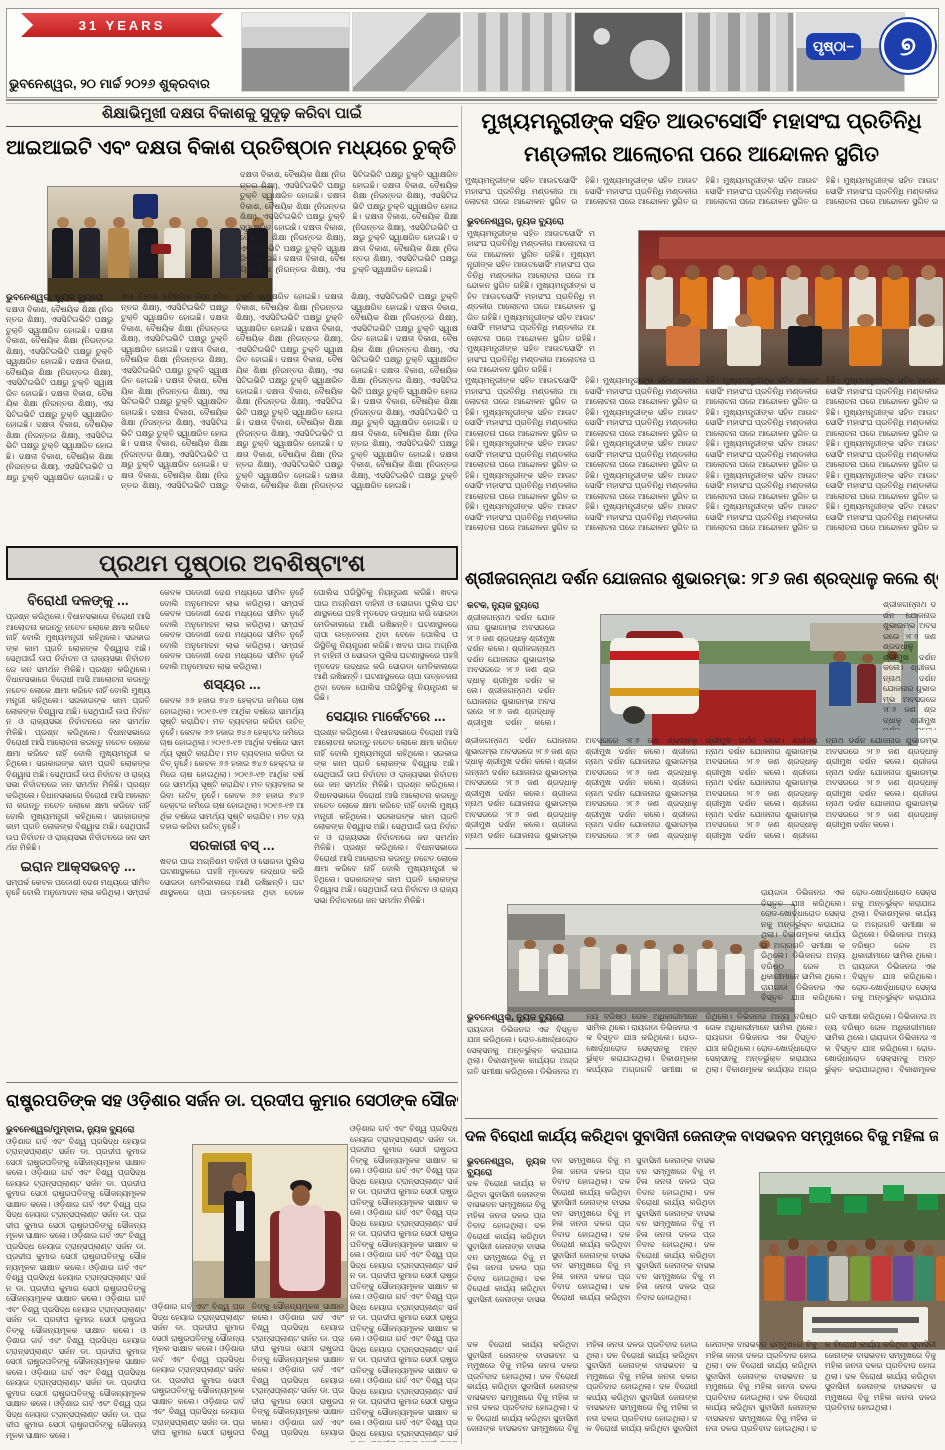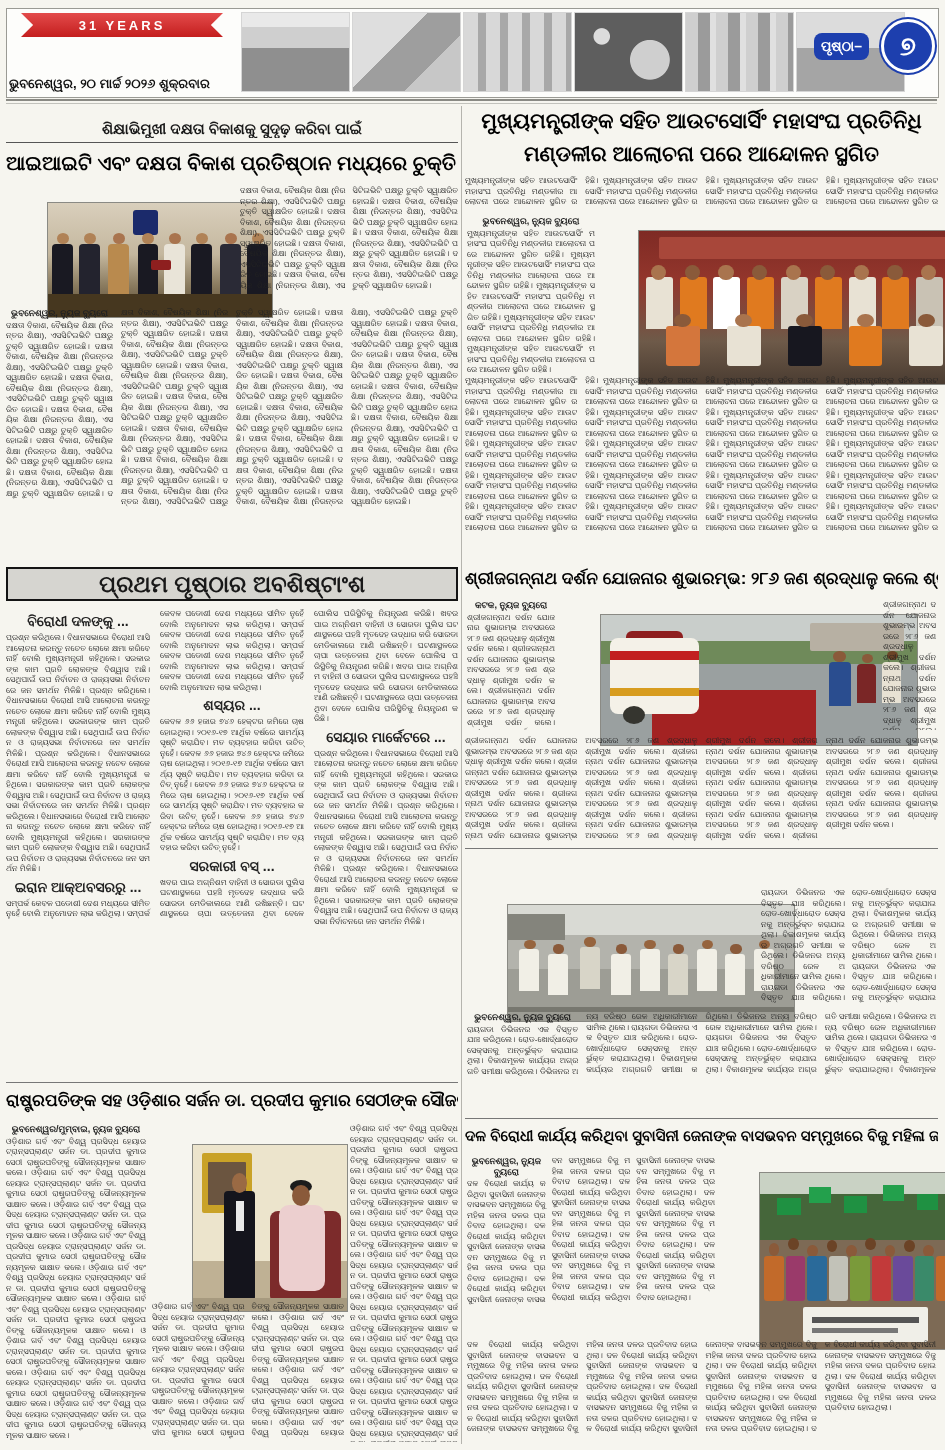--- a/index.html
+++ b/index.html
@@ -19,53 +19,53 @@
   .dateline{position:absolute;left:0;bottom:1px;width:100%;text-align:left;font-size:13px;font-weight:bold;
         color:#101010;white-space:nowrap;overflow:hidden;}
   .strip{position:absolute;left:234px;top:3px;height:80px;display:flex;gap:2px;}
   .sp{width:109px;height:80px;filter:grayscale(1);border:1px solid #d5d5d0;box-sizing:border-box;}
   .sp1{background:linear-gradient(180deg,#e9e9e9 0 18%,#cfcfcf 18% 45%,#8f8f8f 45% 100%);}
   .sp2{background:linear-gradient(135deg,#dedede 0 40%,#9e9e9e 40% 70%,#c7c7c7 70% 100%);}
   .sp3{background:repeating-linear-gradient(90deg,#d8d8d8 0 14px,#a8a8a8 14px 22px);}
   .sp4{background-color:#5e5e5e;background-image:radial-gradient(circle at 70% 60%,#cfcfcf 0 22%,transparent 23%),radial-gradient(circle at 25% 30%,#dcdcdc 0 8%,transparent 9%);}
   .sp5{background:repeating-linear-gradient(90deg,#cfcfcf 0 12px,#9b9b9b 12px 24px,#e0e0e0 24px 30px);}
   .sp6{background:linear-gradient(180deg,#dcdcdc 0 45%,#a5a5a5 45% 100%);}
-  .badge{position:absolute;right:3px;top:10px;display:flex;align-items:center;gap:12px;}
+  .badge{position:absolute;right:3px;top:10px;display:flex;align-items:center;gap:20px;}
   .badge-label{background:var(--accent-blue,#1d3fae);color:#fff;font-weight:bold;font-size:14px;
         padding:5px 7px;border-radius:8px;white-space:nowrap;}
   .badge-circle{width:48px;height:48px;border-radius:50%;background:var(--accent-blue,#1d3fae);
         border:3px solid #fff;box-shadow:0 0 0 2px var(--accent-blue,#1d3fae);color:#fff;
         font-size:26px;font-weight:bold;display:flex;align-items:center;justify-content:center;}
   .rule-top{position:absolute;left:6px;top:99px;width:931px;border-top:2px solid #8a8a84;border-bottom:1px solid #c2c2bc;height:2px;}
   .vdiv{position:absolute;left:461px;top:106px;width:1px;height:1338px;background:#b5b4ae;}
   .hrule{position:absolute;height:1px;background:#555;}
   
   .kicker{position:absolute;width:100%;text-align:center;font-weight:bold;font-size:15px;
         white-space:nowrap;overflow:hidden;}
   .headline{position:absolute;width:100%;text-align:center;font-weight:bold;color:#000;
         overflow:hidden;}
   .h1line{white-space:nowrap;}
-  .byline{font-weight:bold;text-align:center;font-size:9px;display:block;margin-bottom:2px;}
+  .byline{font-weight:bold;font-size:9px;display:block;margin-bottom:2px;}
   .cols{position:absolute;font-size:8px;line-height:10.5px;text-align:justify;color:#222;
         overflow:hidden;word-break:break-all;}
   .subhead{font-weight:bold;font-size:14px;text-align:center;margin:4px 0;line-height:16px;
         word-break:keep-all;white-space:nowrap;overflow:hidden;}
   .photo{position:absolute;overflow:hidden;border:1px solid #8a8a84;box-sizing:border-box;}
   .photo i{position:absolute;display:block;}
   
   .ph-mou{background:linear-gradient(180deg,#d9cfbc 0%,#c4b79e 45%,#8b7c60 72%,#50422f 100%);}
   .ph-cm{background:linear-gradient(180deg,#7e2a24 0%,#93362c 32%,#6e5a49 72%,#4a3c31 100%);}
   .ph-darshan{background:linear-gradient(180deg,#c9cecb 0 20%,#6f8a5a 20% 38%,#9aa0a0 38% 100%);}
   .ph-rail{background:linear-gradient(180deg,#d9dad4 0 26%,#b3b3ac 26% 55%,#9d9d95 55% 100%);}
   .ph-president{background:linear-gradient(180deg,#ece4cc 0 70%,#bfb194 70% 100%);}
   .ph-protest{background:linear-gradient(180deg,#c9d2c4 0 12%,#45663a 12% 38%,#7d6a55 38% 100%);}
   
-  .art-a{position:absolute;left:6px;top:104px;width:452px;height:440px;margin-top:16px;}
+  .art-a{position:absolute;left:6px;top:104px;width:452px;height:440px;}
   .art-b{position:absolute;left:465px;top:104px;width:473px;height:440px;}
-  .cont{position:absolute;left:6px;top:546px;width:452px;height:532px;margin-top:21px;}
+  .cont{position:absolute;left:6px;top:546px;width:452px;height:532px;}
   .banner{position:absolute;left:0;top:0;width:100%;height:34px;background:var(--banner-gray,#d6d5d0);
         border:2px solid #141414;box-sizing:border-box;display:flex;align-items:center;justify-content:center;
         font-weight:bold;font-size:23px;white-space:nowrap;overflow:hidden;}
   .art-c{position:absolute;left:465px;top:550px;width:473px;height:298px;}
   .art-d{position:absolute;left:465px;top:848px;width:473px;height:232px;}
   .art-e{position:absolute;left:6px;top:1082px;width:452px;height:362px;}
   .art-f{position:absolute;left:465px;top:1118px;width:473px;height:326px;}
 </style>
 </head>
 <body>
@@ -166,21 +166,21 @@
         <i style="left: 82.5%; top: 54%; width: 5%; height: 9%; background: rgb(138, 90, 58); border-radius: 50%;"></i>
       </figure>
     <div class="cols" style="left:0;top:272px;width:473px;height:166px;column-count:4;column-gap:8px;">ମୁଖ୍ୟମନ୍ତ୍ରୀଙ୍କ ସହିତ ଆଉଟସୋର୍ସିଂ ମହାସଂଘ ପ୍ରତିନିଧି ମଣ୍ଡଳୀର ଆଲୋଚନା ପରେ ଆନ୍ଦୋଳନ ସ୍ଥଗିତ ରହିଛି। ମୁଖ୍ୟମନ୍ତ୍ରୀଙ୍କ ସହିତ ଆଉଟସୋର୍ସିଂ ମହାସଂଘ ପ୍ରତିନିଧି ମଣ୍ଡଳୀର ଆଲୋଚନା ପରେ ଆନ୍ଦୋଳନ ସ୍ଥଗିତ ରହିଛି। ମୁଖ୍ୟମନ୍ତ୍ରୀଙ୍କ ସହିତ ଆଉଟସୋର୍ସିଂ ମହାସଂଘ ପ୍ରତିନିଧି ମଣ୍ଡଳୀର ଆଲୋଚନା ପରେ ଆନ୍ଦୋଳନ ସ୍ଥଗିତ ରହିଛି। ମୁଖ୍ୟମନ୍ତ୍ରୀଙ୍କ ସହିତ ଆଉଟସୋର୍ସିଂ ମହାସଂଘ ପ୍ରତିନିଧି ମଣ୍ଡଳୀର ଆଲୋଚନା ପରେ ଆନ୍ଦୋଳନ ସ୍ଥଗିତ ରହିଛି। ମୁଖ୍ୟମନ୍ତ୍ରୀଙ୍କ ସହିତ ଆଉଟସୋର୍ସିଂ ମହାସଂଘ ପ୍ରତିନିଧି ମଣ୍ଡଳୀର ଆଲୋଚନା ପରେ ଆନ୍ଦୋଳନ ସ୍ଥଗିତ ରହିଛି। ମୁଖ୍ୟମନ୍ତ୍ରୀଙ୍କ ସହିତ ଆଉଟସୋର୍ସିଂ ମହାସଂଘ ପ୍ରତିନିଧି ମଣ୍ଡଳୀର ଆଲୋଚନା ପରେ ଆନ୍ଦୋଳନ ସ୍ଥଗିତ ରହିଛି। ମୁଖ୍ୟମନ୍ତ୍ରୀଙ୍କ ସହିତ ଆଉଟସୋର୍ସିଂ ମହାସଂଘ ପ୍ରତିନିଧି ମଣ୍ଡଳୀର ଆଲୋଚନା ପରେ ଆନ୍ଦୋଳନ ସ୍ଥଗିତ ରହିଛି। ମୁଖ୍ୟମନ୍ତ୍ରୀଙ୍କ ସହିତ ଆଉଟସୋର୍ସିଂ ମହାସଂଘ ପ୍ରତିନିଧି ମଣ୍ଡଳୀର ଆଲୋଚନା ପରେ ଆନ୍ଦୋଳନ ସ୍ଥଗିତ ରହିଛି। ମୁଖ୍ୟମନ୍ତ୍ରୀଙ୍କ ସହିତ ଆଉଟସୋର୍ସିଂ ମହାସଂଘ ପ୍ରତିନିଧି ମଣ୍ଡଳୀର ଆଲୋଚନା ପରେ ଆନ୍ଦୋଳନ ସ୍ଥଗିତ ରହିଛି। ମୁଖ୍ୟମନ୍ତ୍ରୀଙ୍କ ସହିତ ଆଉଟସୋର୍ସିଂ ମହାସଂଘ ପ୍ରତିନିଧି ମଣ୍ଡଳୀର ଆଲୋଚନା ପରେ ଆନ୍ଦୋଳନ ସ୍ଥଗିତ ରହିଛି। ମୁଖ୍ୟମନ୍ତ୍ରୀଙ୍କ ସହିତ ଆଉଟସୋର୍ସିଂ ମହାସଂଘ ପ୍ରତିନିଧି ମଣ୍ଡଳୀର ଆଲୋଚନା ପରେ ଆନ୍ଦୋଳନ ସ୍ଥଗିତ ରହିଛି। ମୁଖ୍ୟମନ୍ତ୍ରୀଙ୍କ ସହିତ ଆଉଟସୋର୍ସିଂ ମହାସଂଘ ପ୍ରତିନିଧି ମଣ୍ଡଳୀର ଆଲୋଚନା ପରେ ଆନ୍ଦୋଳନ ସ୍ଥଗିତ ରହିଛି। ମୁଖ୍ୟମନ୍ତ୍ରୀଙ୍କ ସହିତ ଆଉଟସୋର୍ସିଂ ମହାସଂଘ ପ୍ରତିନିଧି ମଣ୍ଡଳୀର ଆଲୋଚନା ପରେ ଆନ୍ଦୋଳନ ସ୍ଥଗିତ ରହିଛି। ମୁଖ୍ୟମନ୍ତ୍ରୀଙ୍କ ସହିତ ଆଉଟସୋର୍ସିଂ ମହାସଂଘ ପ୍ରତିନିଧି ମଣ୍ଡଳୀର ଆଲୋଚନା ପରେ ଆନ୍ଦୋଳନ ସ୍ଥଗିତ ରହିଛି। ମୁଖ୍ୟମନ୍ତ୍ରୀଙ୍କ ସହିତ ଆଉଟସୋର୍ସିଂ ମହାସଂଘ ପ୍ରତିନିଧି ମଣ୍ଡଳୀର ଆଲୋଚନା ପରେ ଆନ୍ଦୋଳନ ସ୍ଥଗିତ ରହିଛି। ମୁଖ୍ୟମନ୍ତ୍ରୀଙ୍କ ସହିତ ଆଉଟସୋର୍ସିଂ ମହାସଂଘ ପ୍ରତିନିଧି ମଣ୍ଡଳୀର ଆଲୋଚନା ପରେ ଆନ୍ଦୋଳନ ସ୍ଥଗିତ ରହିଛି। ମୁଖ୍ୟମନ୍ତ୍ରୀଙ୍କ ସହିତ ଆଉଟସୋର୍ସିଂ ମହାସଂଘ ପ୍ରତିନିଧି ମଣ୍ଡଳୀର ଆଲୋଚନା ପରେ ଆନ୍ଦୋଳନ ସ୍ଥଗିତ ରହିଛି। ମୁଖ୍ୟମନ୍ତ୍ରୀଙ୍କ ସହିତ ଆଉଟସୋର୍ସିଂ ମହାସଂଘ ପ୍ରତିନିଧି ମଣ୍ଡଳୀର ଆଲୋଚନା ପରେ ଆନ୍ଦୋଳନ ସ୍ଥଗିତ ରହିଛି। ମୁଖ୍ୟମନ୍ତ୍ରୀଙ୍କ ସହିତ ଆଉଟସୋର୍ସିଂ ମହାସଂଘ ପ୍ରତିନିଧି ମଣ୍ଡଳୀର ଆଲୋଚନା ପରେ ଆନ୍ଦୋଳନ ସ୍ଥଗିତ ରହିଛି। ମୁଖ୍ୟମନ୍ତ୍ରୀଙ୍କ ସହିତ ଆଉଟସୋର୍ସିଂ ମହାସଂଘ ପ୍ରତିନିଧି ମଣ୍ଡଳୀର ଆଲୋଚନା ପରେ ଆନ୍ଦୋଳନ ସ୍ଥଗିତ ରହିଛି। ମୁଖ୍ୟମନ୍ତ୍ରୀଙ୍କ ସହିତ ଆଉଟସୋର୍ସିଂ ମହାସଂଘ ପ୍ରତିନିଧି ମଣ୍ଡଳୀର ଆଲୋଚନା ପରେ ଆନ୍ଦୋଳନ ସ୍ଥଗିତ ରହିଛି। ମୁଖ୍ୟମନ୍ତ୍ରୀଙ୍କ ସହିତ ଆଉଟସୋର୍ସିଂ ମହାସଂଘ ପ୍ରତିନିଧି ମଣ୍ଡଳୀର ଆଲୋଚନା ପରେ ଆନ୍ଦୋଳନ ସ୍ଥଗିତ ରହିଛି। ମୁଖ୍ୟମନ୍ତ୍ରୀଙ୍କ ସହିତ ଆଉଟସୋର୍ସିଂ ମହାସଂଘ ପ୍ରତିନିଧି ମଣ୍ଡଳୀର ଆଲୋଚନା ପରେ ଆନ୍ଦୋଳନ ସ୍ଥଗିତ ରହିଛି। ମୁଖ୍ୟମନ୍ତ୍ରୀଙ୍କ ସହିତ ଆଉଟସୋର୍ସିଂ ମହାସଂଘ ପ୍ରତିନିଧି ମଣ୍ଡଳୀର ଆଲୋଚନା ପରେ ଆନ୍ଦୋଳନ ସ୍ଥଗିତ ରହିଛି। ମୁଖ୍ୟମନ୍ତ୍ରୀଙ୍କ ସହିତ ଆଉଟସୋର୍ସିଂ ମହାସଂଘ ପ୍ରତିନିଧି ମଣ୍ଡଳୀର ଆଲୋଚନା ପରେ ଆନ୍ଦୋଳନ ସ୍ଥଗିତ ରହିଛି।</div>
   </section>
 
   <section class="cont">
     <div class="banner">ପ୍ରଥମ ପୃଷ୍ଠାର ଅବଶିଷ୍ଟାଂଶ</div>
     <div class="cols" style="left:0;top:42px;width:452px;height:490px;column-count:3;column-gap:10px;">
       <div class="subhead">ବିରୋଧୀ ଦଳଙ୍କୁ ...</div>
       <span>ପ୍ରଶ୍ନ କରିଥିଲେ। ବିଧାନସଭାରେ ବିରୋଧୀ ଆସି ଆଲୋଚନା କରନ୍ତୁ ନଚେତ ଲୋକେ କ୍ଷମା କରିବେ ନାହିଁ ବୋଲି ମୁଖ୍ୟମନ୍ତ୍ରୀ କହିଥିଲେ। ସରକାରଙ୍କ କାମ ପ୍ରତି ଲୋକଙ୍କ ବିଶ୍ୱାସ ଅଛି। ସେଥିପାଇଁ ଉପ ନିର୍ବାଚନ ଓ ରାଜ୍ୟସଭା ନିର୍ବାଚନରେ ଜନ ସମର୍ଥନ ମିଳିଛି। ପ୍ରଶ୍ନ କରିଥିଲେ। ବିଧାନସଭାରେ ବିରୋଧୀ ଆସି ଆଲୋଚନା କରନ୍ତୁ ନଚେତ ଲୋକେ କ୍ଷମା କରିବେ ନାହିଁ ବୋଲି ମୁଖ୍ୟମନ୍ତ୍ରୀ କହିଥିଲେ। ସରକାରଙ୍କ କାମ ପ୍ରତି ଲୋକଙ୍କ ବିଶ୍ୱାସ ଅଛି। ସେଥିପାଇଁ ଉପ ନିର୍ବାଚନ ଓ ରାଜ୍ୟସଭା ନିର୍ବାଚନରେ ଜନ ସମର୍ଥନ ମିଳିଛି। ପ୍ରଶ୍ନ କରିଥିଲେ। ବିଧାନସଭାରେ ବିରୋଧୀ ଆସି ଆଲୋଚନା କରନ୍ତୁ ନଚେତ ଲୋକେ କ୍ଷମା କରିବେ ନାହିଁ ବୋଲି ମୁଖ୍ୟମନ୍ତ୍ରୀ କହିଥିଲେ। ସରକାରଙ୍କ କାମ ପ୍ରତି ଲୋକଙ୍କ ବିଶ୍ୱାସ ଅଛି। ସେଥିପାଇଁ ଉପ ନିର୍ବାଚନ ଓ ରାଜ୍ୟସଭା ନିର୍ବାଚନରେ ଜନ ସମର୍ଥନ ମିଳିଛି। ପ୍ରଶ୍ନ କରିଥିଲେ। ବିଧାନସଭାରେ ବିରୋଧୀ ଆସି ଆଲୋଚନା କରନ୍ତୁ ନଚେତ ଲୋକେ କ୍ଷମା କରିବେ ନାହିଁ ବୋଲି ମୁଖ୍ୟମନ୍ତ୍ରୀ କହିଥିଲେ। ସରକାରଙ୍କ କାମ ପ୍ରତି ଲୋକଙ୍କ ବିଶ୍ୱାସ ଅଛି। ସେଥିପାଇଁ ଉପ ନିର୍ବାଚନ ଓ ରାଜ୍ୟସଭା ନିର୍ବାଚନରେ ଜନ ସମର୍ଥନ ମିଳିଛି।</span>
-      <div class="subhead">ଇରାନ ଆକ୍ଅବସରରୁ ...</div>
+      <div class="subhead">ଇରାନ ଆକ୍ସଭବନୁ ...</div>
       <span>ସମ୍ପର୍କ କେବଳ ପଡୋଶୀ ଦେଶ ମଧ୍ୟରେ ସୀମିତ ନୁହେଁ ବୋଲି ଅନୁମୋଦନ ଲାଭ କରିଥିଲା। ସମ୍ପର୍କ କେବଳ ପଡୋଶୀ ଦେଶ ମଧ୍ୟରେ ସୀମିତ ନୁହେଁ ବୋଲି ଅନୁମୋଦନ ଲାଭ କରିଥିଲା। ସମ୍ପର୍କ କେବଳ ପଡୋଶୀ ଦେଶ ମଧ୍ୟରେ ସୀମିତ ନୁହେଁ ବୋଲି ଅନୁମୋଦନ ଲାଭ କରିଥିଲା। ସମ୍ପର୍କ କେବଳ ପଡୋଶୀ ଦେଶ ମଧ୍ୟରେ ସୀମିତ ନୁହେଁ ବୋଲି ଅନୁମୋଦନ ଲାଭ କରିଥିଲା। ସମ୍ପର୍କ କେବଳ ପଡୋଶୀ ଦେଶ ମଧ୍ୟରେ ସୀମିତ ନୁହେଁ ବୋଲି ଅନୁମୋଦନ ଲାଭ କରିଥିଲା।</span>
       <div class="subhead">ଶସ୍ୟର ...</div>
       <span>କେବଳ ୬୬ ହଜାର ୭୪୬ ହେକ୍ଟର ଜମିରେ ଚାଷ ହୋଇଥିଲା। ୨୦୧୬-୧୭ ଆର୍ଥିକ ବର୍ଷରେ ସାମର୍ଥ୍ୟ ସୃଷ୍ଟି କରାଯିବ। ମତ ବ୍ୟବହାର କରିବା ଉଚିତ୍ ନୁହେଁ। କେବଳ ୬୬ ହଜାର ୭୪୬ ହେକ୍ଟର ଜମିରେ ଚାଷ ହୋଇଥିଲା। ୨୦୧୬-୧୭ ଆର୍ଥିକ ବର୍ଷରେ ସାମର୍ଥ୍ୟ ସୃଷ୍ଟି କରାଯିବ। ମତ ବ୍ୟବହାର କରିବା ଉଚିତ୍ ନୁହେଁ। କେବଳ ୬୬ ହଜାର ୭୪୬ ହେକ୍ଟର ଜମିରେ ଚାଷ ହୋଇଥିଲା। ୨୦୧୬-୧୭ ଆର୍ଥିକ ବର୍ଷରେ ସାମର୍ଥ୍ୟ ସୃଷ୍ଟି କରାଯିବ। ମତ ବ୍ୟବହାର କରିବା ଉଚିତ୍ ନୁହେଁ। କେବଳ ୬୬ ହଜାର ୭୪୬ ହେକ୍ଟର ଜମିରେ ଚାଷ ହୋଇଥିଲା। ୨୦୧୬-୧୭ ଆର୍ଥିକ ବର୍ଷରେ ସାମର୍ଥ୍ୟ ସୃଷ୍ଟି କରାଯିବ। ମତ ବ୍ୟବହାର କରିବା ଉଚିତ୍ ନୁହେଁ।</span>
       <div class="subhead">ସରକାରୀ ବସ୍ ...</div>
       <span>ଖବର ପାଇ ଅଗ୍ନିଶମ ବାହିନୀ ଓ ସୋରଡା ପୁଲିସ ଘଟଣାସ୍ଥଳରେ ପହଞ୍ଚି ମୃତଦେହ ଉଦ୍ଧାର କରି ସୋରଡା ମେଡିକାଲରେ ଆଣି ରଖିଛନ୍ତି। ଘଟଣାସ୍ଥଳରେ ଚାପା ଉତ୍ତେଜନା ଥିବା ବେଳେ ପୋଲିସ ପରିସ୍ଥିତିକୁ ନିୟନ୍ତ୍ରଣ କରିଛି। ଖବର ପାଇ ଅଗ୍ନିଶମ ବାହିନୀ ଓ ସୋରଡା ପୁଲିସ ଘଟଣାସ୍ଥଳରେ ପହଞ୍ଚି ମୃତଦେହ ଉଦ୍ଧାର କରି ସୋରଡା ମେଡିକାଲରେ ଆଣି ରଖିଛନ୍ତି। ଘଟଣାସ୍ଥଳରେ ଚାପା ଉତ୍ତେଜନା ଥିବା ବେଳେ ପୋଲିସ ପରିସ୍ଥିତିକୁ ନିୟନ୍ତ୍ରଣ କରିଛି। ଖବର ପାଇ ଅଗ୍ନିଶମ ବାହିନୀ ଓ ସୋରଡା ପୁଲିସ ଘଟଣାସ୍ଥଳରେ ପହଞ୍ଚି ମୃତଦେହ ଉଦ୍ଧାର କରି ସୋରଡା ମେଡିକାଲରେ ଆଣି ରଖିଛନ୍ତି। ଘଟଣାସ୍ଥଳରେ ଚାପା ଉତ୍ତେଜନା ଥିବା ବେଳେ ପୋଲିସ ପରିସ୍ଥିତିକୁ ନିୟନ୍ତ୍ରଣ କରିଛି।</span>
       <div class="subhead">ସେୟାର ମାର୍କେଟରେ ...</div>
       <span>ପ୍ରଶ୍ନ କରିଥିଲେ। ବିଧାନସଭାରେ ବିରୋଧୀ ଆସି ଆଲୋଚନା କରନ୍ତୁ ନଚେତ ଲୋକେ କ୍ଷମା କରିବେ ନାହିଁ ବୋଲି ମୁଖ୍ୟମନ୍ତ୍ରୀ କହିଥିଲେ। ସରକାରଙ୍କ କାମ ପ୍ରତି ଲୋକଙ୍କ ବିଶ୍ୱାସ ଅଛି। ସେଥିପାଇଁ ଉପ ନିର୍ବାଚନ ଓ ରାଜ୍ୟସଭା ନିର୍ବାଚନରେ ଜନ ସମର୍ଥନ ମିଳିଛି। ପ୍ରଶ୍ନ କରିଥିଲେ। ବିଧାନସଭାରେ ବିରୋଧୀ ଆସି ଆଲୋଚନା କରନ୍ତୁ ନଚେତ ଲୋକେ କ୍ଷମା କରିବେ ନାହିଁ ବୋଲି ମୁଖ୍ୟମନ୍ତ୍ରୀ କହିଥିଲେ। ସରକାରଙ୍କ କାମ ପ୍ରତି ଲୋକଙ୍କ ବିଶ୍ୱାସ ଅଛି। ସେଥିପାଇଁ ଉପ ନିର୍ବାଚନ ଓ ରାଜ୍ୟସଭା ନିର୍ବାଚନରେ ଜନ ସମର୍ଥନ ମିଳିଛି। ପ୍ରଶ୍ନ କରିଥିଲେ। ବିଧାନସଭାରେ ବିରୋଧୀ ଆସି ଆଲୋଚନା କରନ୍ତୁ ନଚେତ ଲୋକେ କ୍ଷମା କରିବେ ନାହିଁ ବୋଲି ମୁଖ୍ୟମନ୍ତ୍ରୀ କହିଥିଲେ। ସରକାରଙ୍କ କାମ ପ୍ରତି ଲୋକଙ୍କ ବିଶ୍ୱାସ ଅଛି। ସେଥିପାଇଁ ଉପ ନିର୍ବାଚନ ଓ ରାଜ୍ୟସଭା ନିର୍ବାଚନରେ ଜନ ସମର୍ଥନ ମିଳିଛି।</span>
     </div>
   </section>
 

